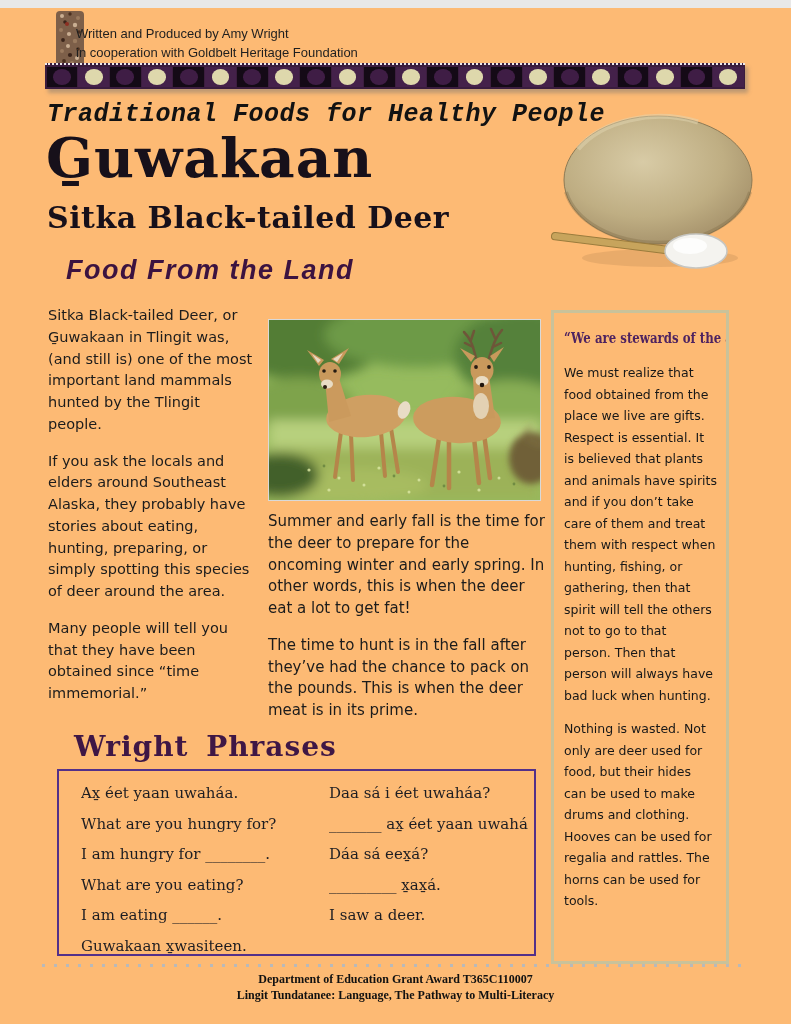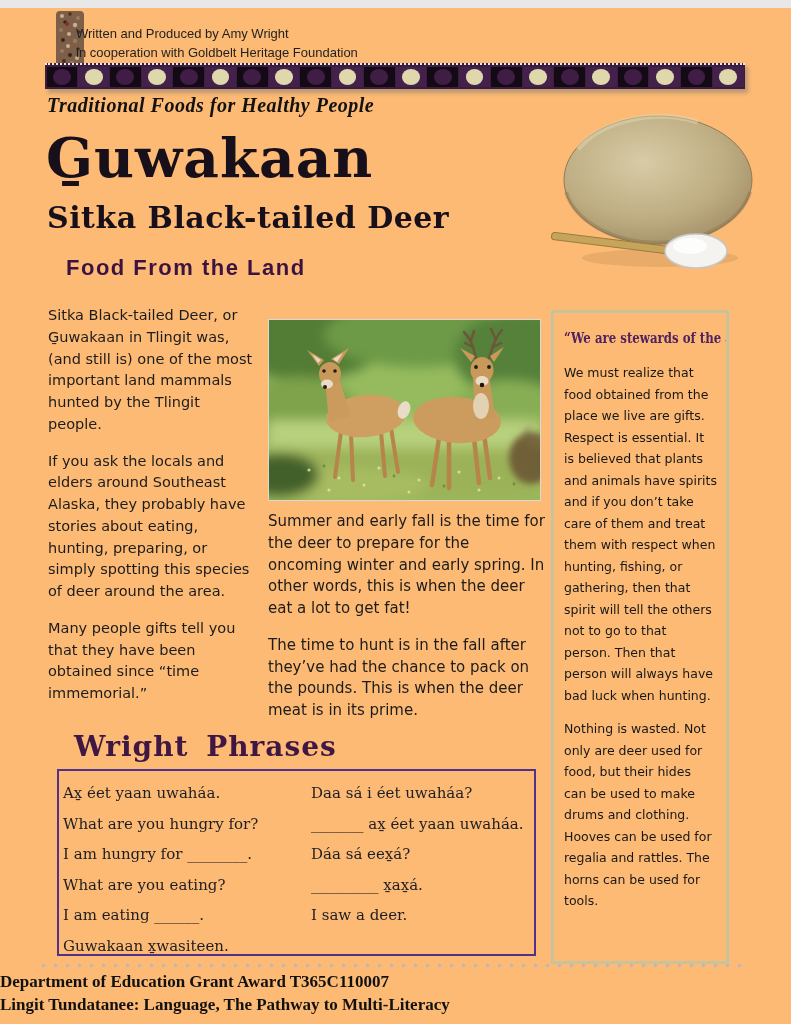--- a/index.html
+++ b/index.html
@@ -9,56 +9,56 @@
   }
   
   .thumb{position:absolute;left:55px;top:2px;width:30px;height:58px;}
   .credit{position:absolute;left:76px;top:17px;font-family:"Liberation Sans",sans-serif;
     font-size:13px;line-height:1.45;color:#1f1f1f;}
   .band{position:absolute;left:45px;top:55px;width:700px;height:26px;background:#3b1d3e;
     display:flex;box-sizing:border-box;padding:2px 1px;border-top:2px dotted rgba(255,255,255,.9);
     box-shadow:3px 4px 4px rgba(110,110,110,.45);}
   .band-cell{flex:1;margin:0 .5px;display:flex;align-items:center;justify-content:center;}
   .band-oval{width:58%;height:78%;border-radius:50%;}
-  .tagline{position:absolute;left:47px;top:86px;font-family:Liberation Serif, serif;
-    font-style:italic;font-weight:bold;font-size:20px;color:#121212;letter-spacing:.5px;}
+  .tagline{position:absolute;left:47px;top:92px;font-family:Liberation Mono, monospace;
+    font-style:italic;font-weight:bold;font-size:25px;color:#121212;letter-spacing:.5px;}
   .drum{position:absolute;left:548px;top:96px;width:218px;height:172px;}
   
   .title-tlingit{position:absolute;left:46px;top:118px;margin:0;font-family:"DejaVu Serif",serif;
     font-weight:900;font-size:55px;line-height:1.15;color:#17101a;letter-spacing:1px;}
   .title-english{position:absolute;left:47px;top:192px;margin:0;font-family:"DejaVu Serif",serif;
     font-weight:700;font-size:30px;color:#17101a;letter-spacing:.5px;}
   .section-heading{position:absolute;left:66px;top:247px;margin:0;font-family:"Liberation Sans",sans-serif;
-    font-weight:bold;font-size:22px;color:#3c1340;letter-spacing:1.5px;}
+    font-weight:bold;font-size:27px;color:#3c1340;letter-spacing:1.5px;font-style:italic;}
   
   .col-left{position:absolute;left:48px;top:297px;width:209px;font-size:14.5px;line-height:1.5;}
   .col-left p{margin:0 0 15px 0;}
   .deer-photo{position:absolute;left:268px;top:311px;width:271px;height:180px;border:1px solid #d9d9d9;}
   .col-mid{position:absolute;left:268px;top:503px;width:277px;font-size:15px;line-height:1.45;}
   .col-mid p{margin:0 0 15px 0;}
   
   .sidebar{position:absolute;left:551px;top:302px;width:178px;height:654px;box-sizing:border-box;
     border:3px solid #c9c29a;padding:12px 9px 10px 10px;overflow:hidden;}
   .sidebar-quote{font-family:"DejaVu Serif",serif;font-weight:bold;font-size:14px;line-height:1.95;
     color:#4e2360;transform:scaleX(.84);transform-origin:left top;white-space:nowrap;width:119%;
     margin:0 0 10px 0;}
   .sidebar p{margin:0 0 12px 0;font-size:12.5px;line-height:1.72;color:#181818;}
   
   .phrases-heading{position:absolute;left:74px;top:722px;margin:0;font-family:"DejaVu Serif",serif;
     font-weight:900;font-size:28px;color:#3f1745;letter-spacing:1px;word-spacing:7px;}
   .phrase-box{position:absolute;left:57px;top:761px;width:479px;height:187px;box-sizing:border-box;
-    border:2.5px solid #533089;padding:13px 6px 0 4px;display:grid;
+    border:2.5px solid #533089;padding:13px 6px 0 22px;display:grid;
     grid-template-columns:248px 1fr;grid-auto-rows:30.5px;
     font-family:"DejaVu Serif",serif;font-size:15px;color:#1d1d22;}
   .phrase-box div{white-space:nowrap;overflow:hidden;}
   
   .dotted-rule{position:absolute;left:42px;top:956px;width:708px;height:3px;
     background-image:repeating-linear-gradient(90deg,#b9b9b9 0 3px,transparent 3px 12px);}
-  .footer{position:absolute;left:0;top:963px;width:791px;text-align:left;
-    font-family:"Liberation Serif",serif;font-weight:bold;font-size:17px;line-height:1.35;color:#111;}
+  .footer{position:absolute;left:0;top:963px;width:791px;text-align:center;
+    font-family:"Liberation Serif",serif;font-weight:bold;font-size:12px;line-height:1.35;color:#111;}
 </style>
 </head>
 <body>
 
 <div class="page">
 
   <svg class="thumb" viewBox="0 0 30 58" aria-label="Beaded artifact thumbnail">
     <rect x="1" y="1" width="28" height="56" rx="4" fill="#7d5f49"></rect>
     <g>
       <circle cx="7" cy="6" r="2" fill="#c9ae92"></circle>
@@ -177,21 +177,21 @@
     </g>
   </svg>
 
   <h1 class="title-tlingit">G̱uwakaan</h1>
   <h2 class="title-english">Sitka Black-tailed Deer</h2>
   <h3 class="section-heading">Food From the Land</h3>
 
   <div class="col-left">
     <p>Sitka Black-tailed Deer, or G̱uwakaan in Tlingit was, (and still is) one of the most important land mammals hunted by the Tlingit people.</p>
     <p>If you ask the locals and elders around Southeast Alaska, they probably have stories about eating, hunting, preparing, or simply spotting this species of deer around the area.</p>
-    <p>Many people gifts tell you that they have been obtained since “time immemorial.”</p>
+    <p>Many people will tell you that they have been obtained since “time immemorial.”</p>
   </div>
 
   <svg class="deer-photo" viewBox="0 0 271 180" aria-label="Two Sitka black-tailed deer standing in a green meadow">
     <defs>
       <filter id="b6" x="-40%" y="-40%" width="180%" height="180%">
           <feGaussianBlur stdDeviation="6"></feGaussianBlur>
         </filter>
       <filter id="b3" x="-40%" y="-40%" width="180%" height="180%">
           <feGaussianBlur stdDeviation="3"></feGaussianBlur>
         </filter>

